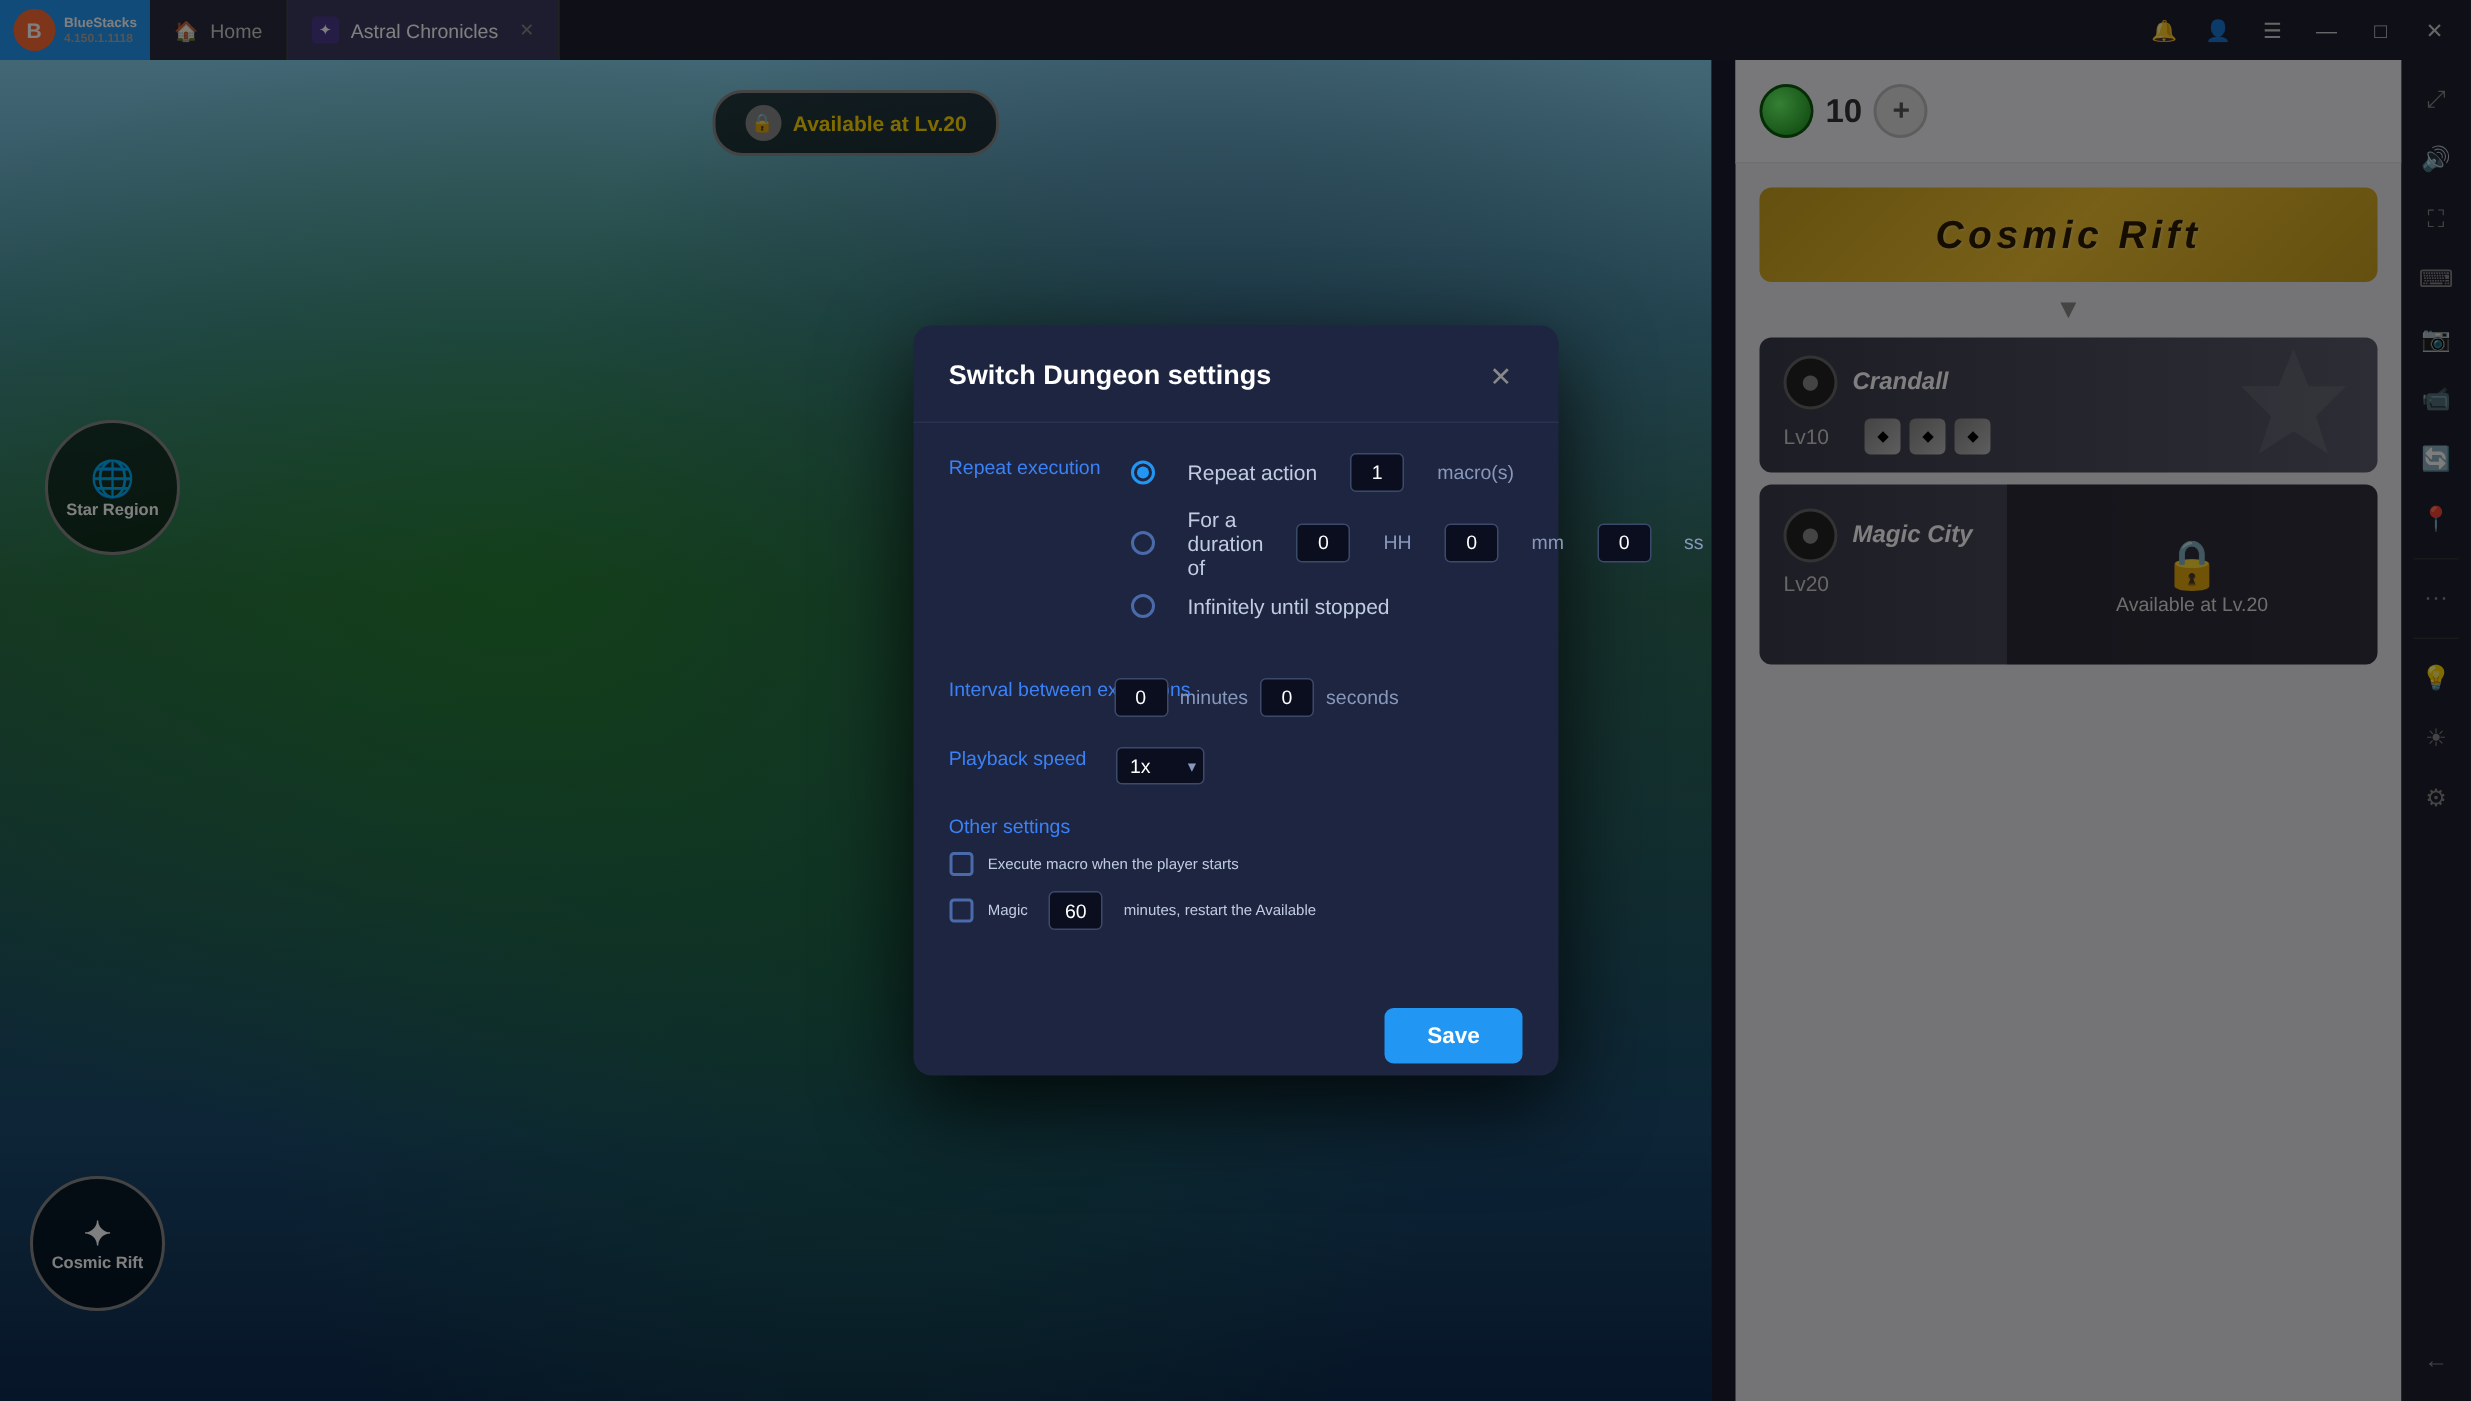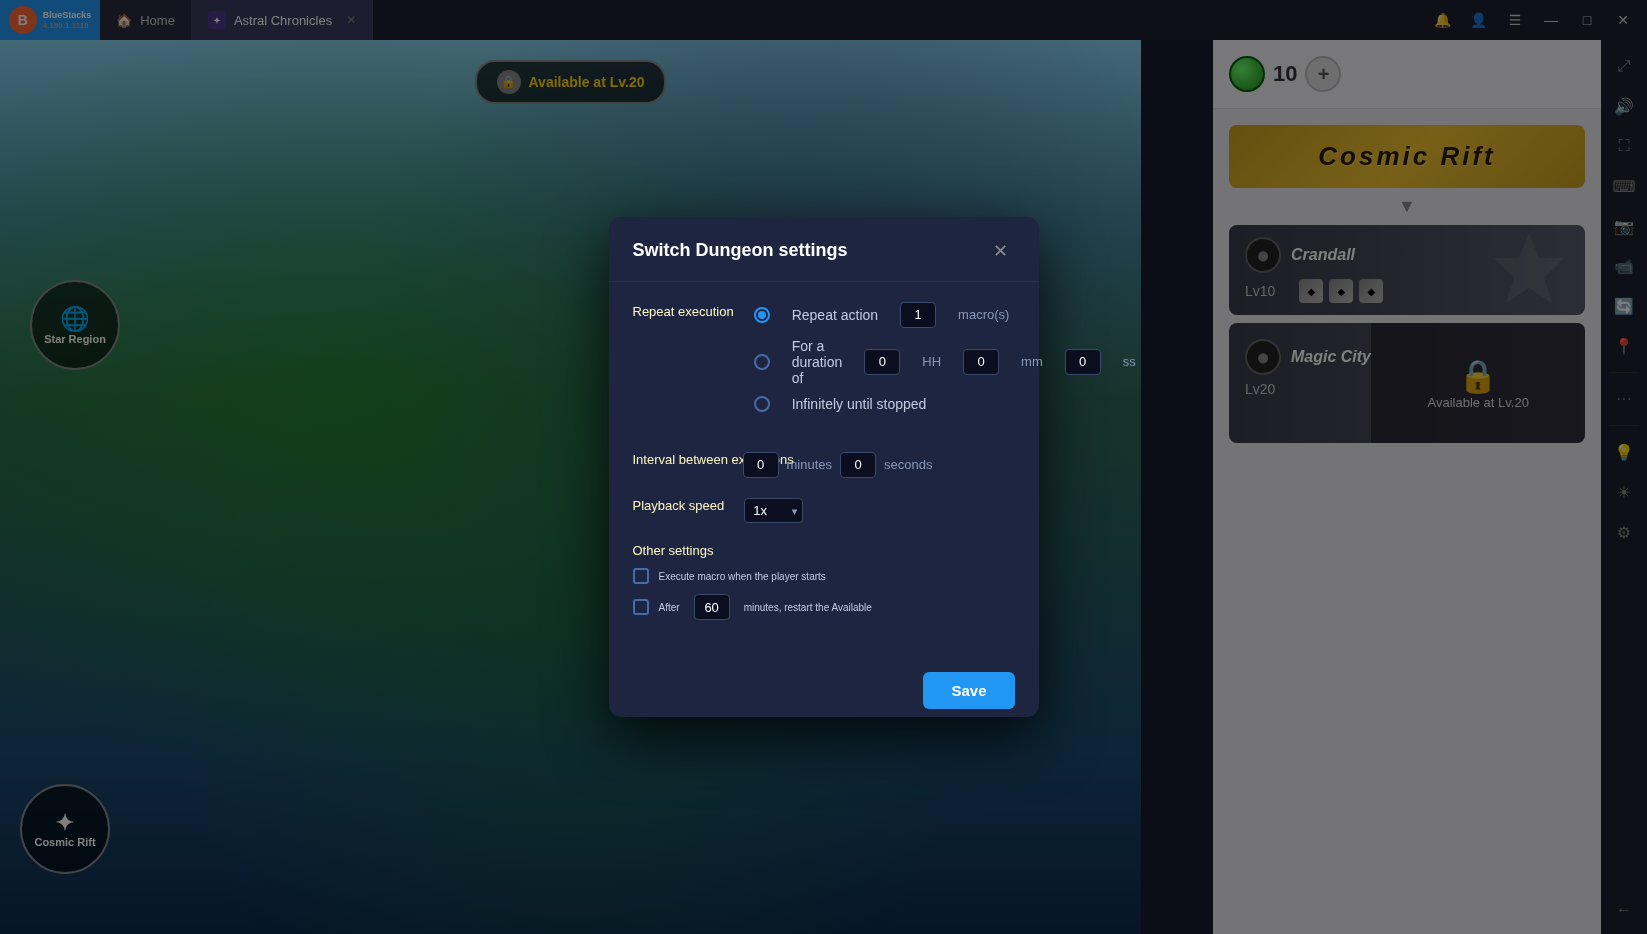--- a/index.html
+++ b/index.html
@@ -210,21 +210,21 @@
       align-items: center;
       justify-content: center;
       font-size: 12px;
     }
 
     
     .right-panel {
       position: absolute;
       top: 40px;
       right: 46px;
-      width: 388px;
+      width: 444px;
       height: calc(100% - 40px);
       background: #e8e8ec;
       display: flex;
       flex-direction: column;
     }
 
     .right-panel-top {
       background: #f0f0f5;
       padding: 16px;
       display: flex;
@@ -429,21 +429,21 @@
       align-items: center;
       justify-content: center;
       border-radius: 4px;
     }
 
     .dialog-body {
       padding: 20px 24px;
     }
 
     .section-label {
-      color: #fef9c3;
+      color: #3b82f6;
       font-size: 13px;
       font-weight: 500;
       margin-bottom: 10px;
     }
 
     
     .radio-group {
       display: flex;
       flex-direction: column;
       gap: 10px;
@@ -760,21 +760,21 @@
       <div class="other-settings-section">
         <div class="section-label">Other settings</div>
 
         <div class="checkbox-row">
           <div class="checkbox-box"></div>
           <span class="checkbox-label">Execute macro when the player starts</span>
         </div>
 
         <div class="checkbox-row">
           <div class="checkbox-box"></div>
-          <span class="checkbox-label">After</span>
+          <span class="checkbox-label">Magic</span>
           <input class="small-input" type="text" value="60" style="margin: 0px 4px;">
           <span class="checkbox-label">minutes, restart the Available</span>
         </div>
       </div>
 
     </div>
 
     <div class="dialog-footer">
       <button class="save-btn">Save</button>
     </div>

